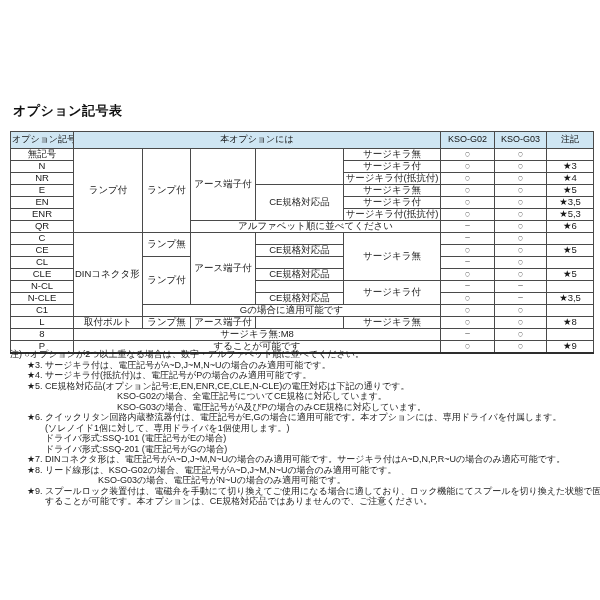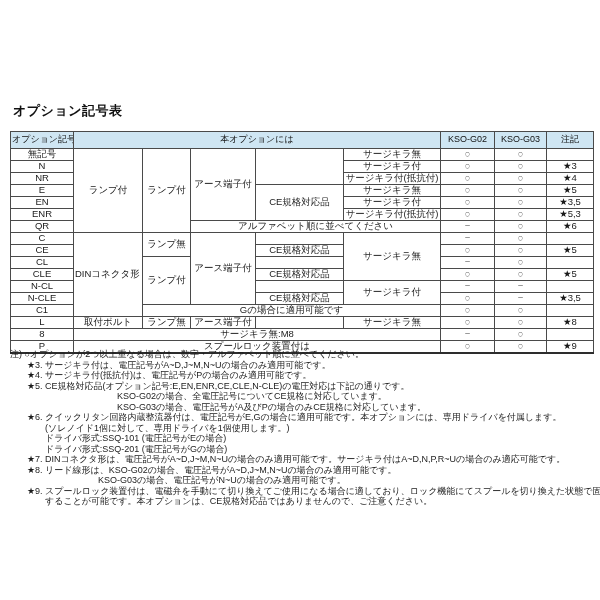--- a/index.html
+++ b/index.html
@@ -178,21 +178,21 @@
     </tr>
     <tr>
       <td class="sym">8</td>
       <td colspan="5">サージキラ無:M8</td>
       <td class="mark">−</td>
       <td class="mark">○</td>
       <td class="notec"></td>
     </tr>
     <tr class="last">
       <td class="sym">P</td>
-      <td colspan="5">スプールロック装置付は</td>
+      <td colspan="5">することが可能です</td>
       <td class="mark">○</td>
       <td class="mark">○</td>
       <td class="notec">★9</td>
     </tr>
   </tbody>
     </table>
 
   <div class="notes">
     <div class="n0">注) ○オプションが2つ以上重なる場合は、数字・アルファベット順に並べてください。</div>
     <div class="n1">★3. サージキラ付は、電圧記号がA~D,J~M,N~Uの場合のみ適用可能です。</div>

